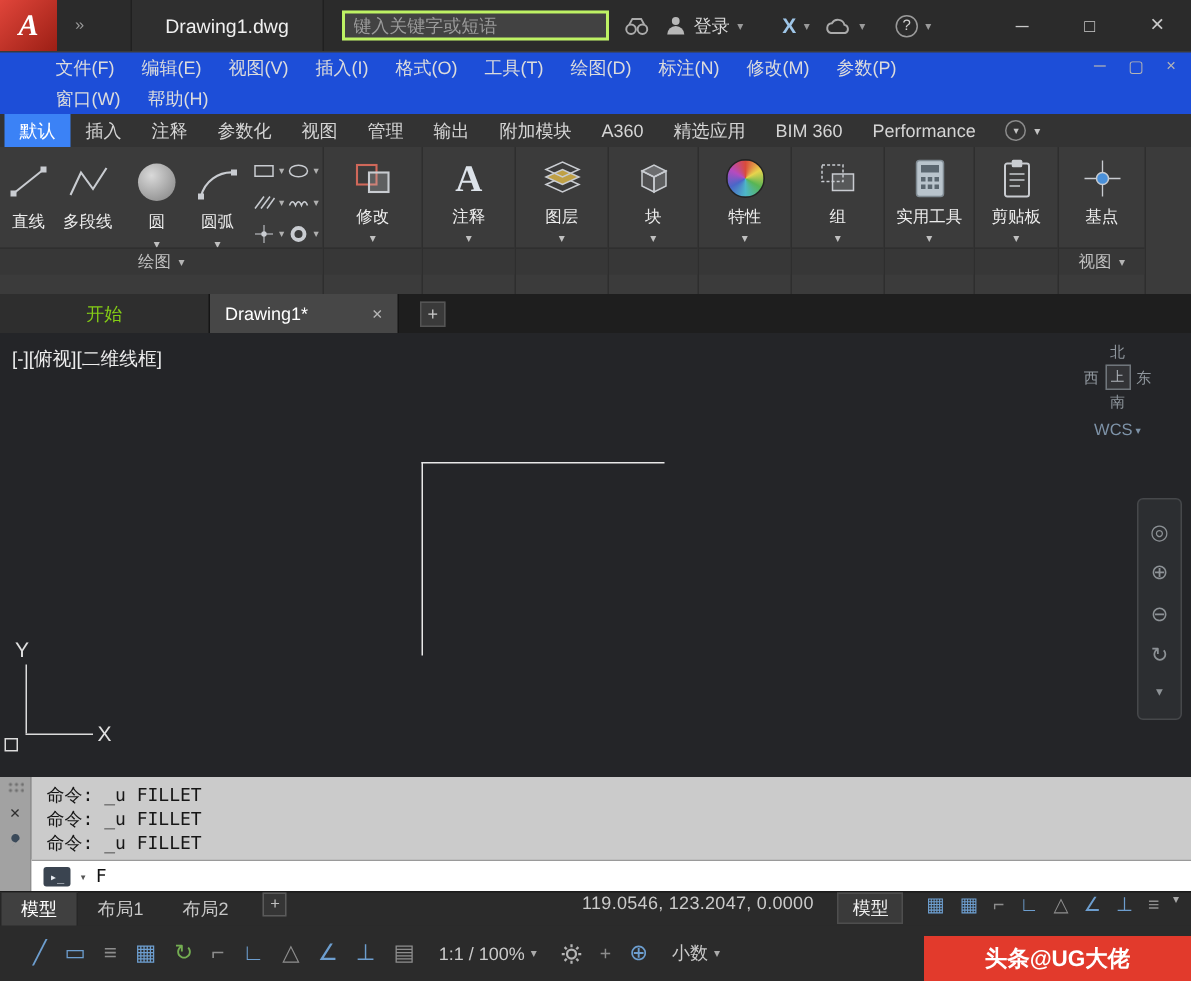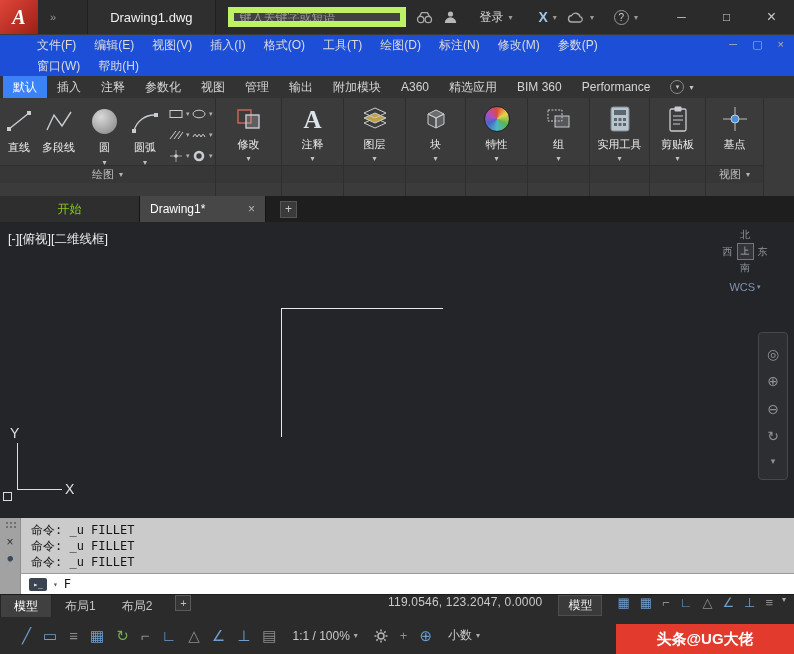--- a/index.html
+++ b/index.html
@@ -7,24 +7,24 @@
 body{font-family:"Liberation Sans","DejaVu Sans",sans-serif;background:#2b2b2b}
 .app{position:relative;width:794px;height:654px;overflow:hidden;background:#2b2b2b;color:#d8d8d8}
 
 
 .titlebar{position:absolute;top:0;left:0;width:100%;height:34px;background:#2b2b2b;display:flex;align-items:center}
 .logo{width:38px;height:34px;background:linear-gradient(135deg,#e0453a,#9c1f15);display:flex;align-items:center;justify-content:center;flex:0 0 auto;cursor:pointer}
 .logo-a{color:#fff;font-size:20px;font-weight:bold;font-style:italic;font-family:"Liberation Serif",serif}
 .qat{color:#9a9a9a;font-size:11px;margin:0 6px 0 12px;letter-spacing:-1px}
 .doctitle{height:34px;display:flex;align-items:center;padding:0 22px;border-left:1px solid #202020;border-right:1px solid #202020;background:#2f2f2f;color:#f0f0f0;font-size:13px;margin-left:26px}
 .search{margin-left:12px}
-.search input{width:178px;height:20px;background:#424242;border:6px solid #bef264;color:#cfcfcf;font-size:12px;padding:0 6px;font-family:inherit;outline:none}
+.search input{width:178px;height:20px;background:#424242;border:2px solid #bef264;color:#cfcfcf;font-size:12px;padding:0 6px;font-family:inherit;outline:none}
 .search input::placeholder{color:#9b9b9b}
 .ticon{display:inline-flex;align-items:center;justify-content:center;margin-left:10px}
-.signin{font-size:12px;color:#d8d8d8;margin-left:22px}
+.signin{font-size:12px;color:#d8d8d8;margin-left:5px}
 .mcaret{font-size:8px;color:#9a9a9a;margin-left:5px}
 .xlogo{margin-left:26px;color:#9fc6e8;font-weight:bold;font-size:14px}
 .help{margin-left:20px;width:15px;height:15px;border:1px solid #9a9a9a;border-radius:50%;font-size:10px;color:#d0d0d0;display:inline-flex;align-items:center;justify-content:center}
 .wbtns{margin-left:auto;display:flex;height:34px}
 .wbtn{width:45px;height:34px;display:flex;align-items:center;justify-content:center;color:#c9c9c9;font-size:12px;cursor:pointer}
 .wbtn.close{font-size:16px}
 
 
 .menubar{position:absolute;top:34px;left:0;width:100%;height:42px;background:#1d4ed8;border-top:1px solid #3a3a3a}
 .mrow{display:flex;height:21px;padding-left:28px}

